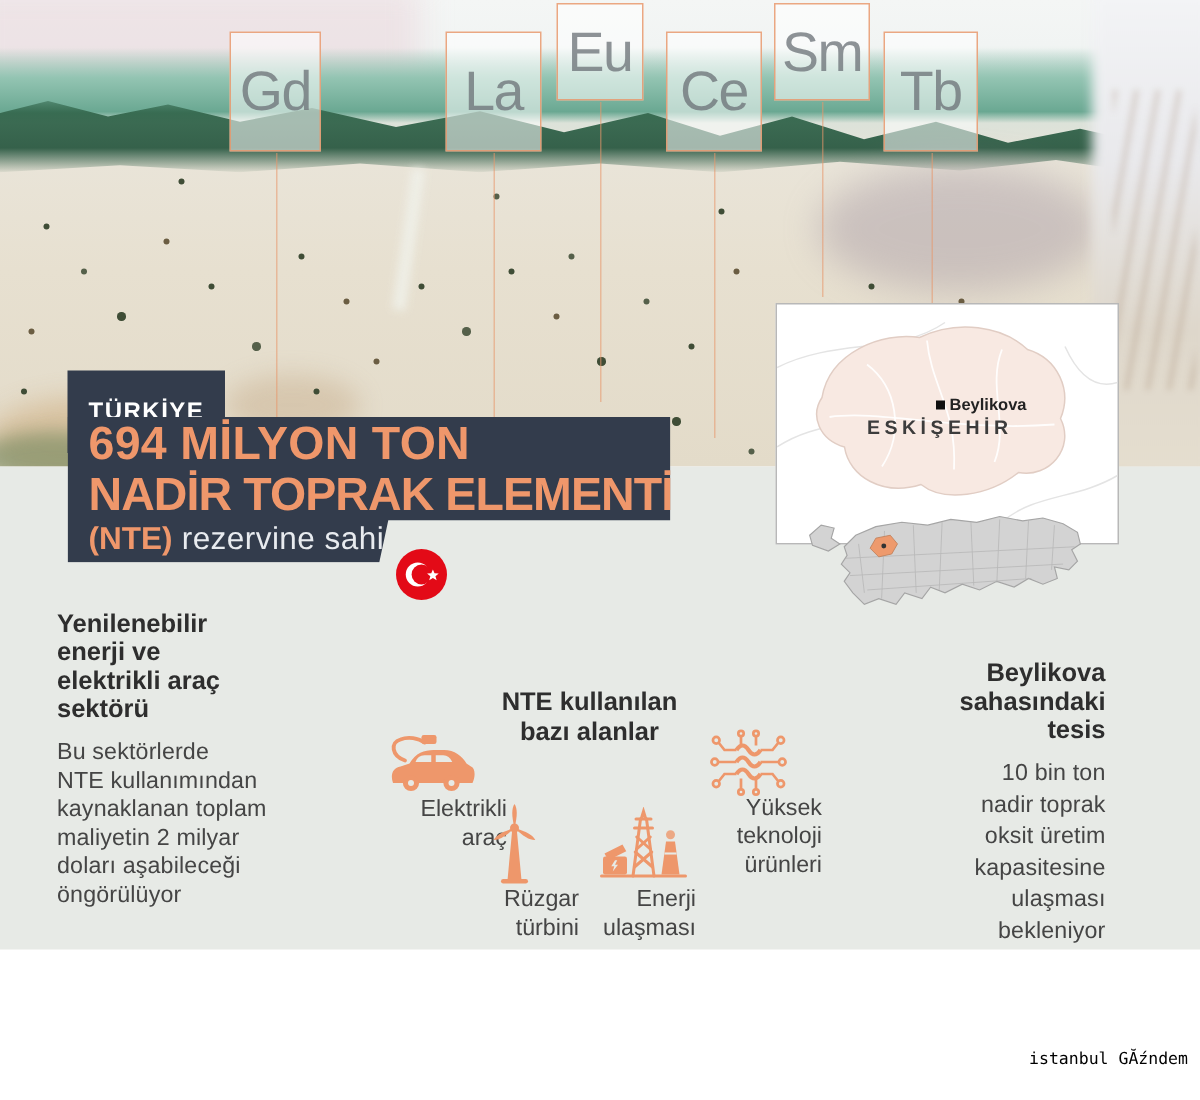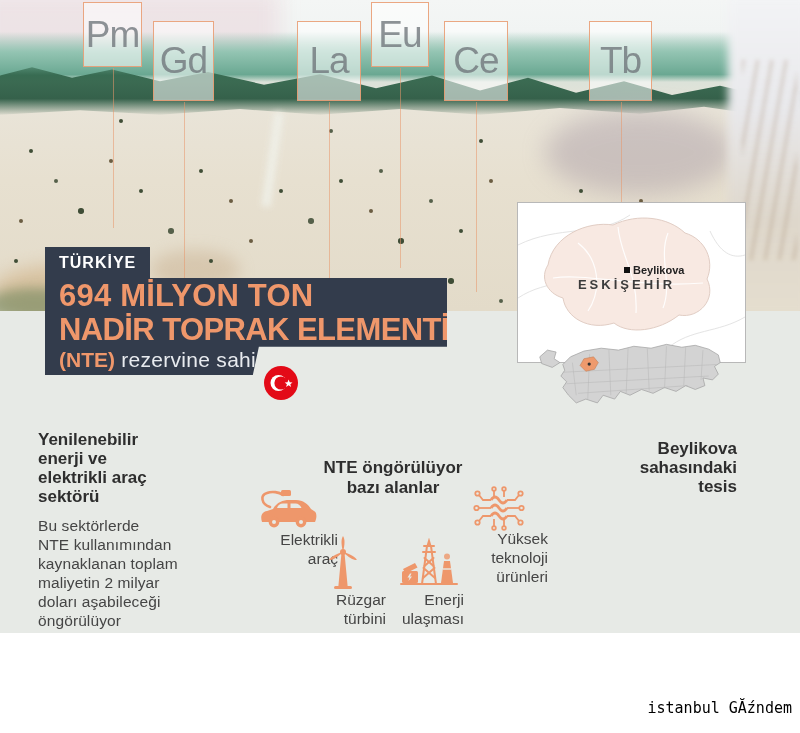--- a/index.html
+++ b/index.html
@@ -45,21 +45,21 @@
     border:1px solid rgba(232,152,108,.85);display:flex;align-items:center;justify-content:center;}
   .tile span{font-size:37px;font-weight:400;color:rgba(110,116,122,.78);letter-spacing:-1px;}
   .row-a{top:2px;height:65px;}
   .row-b{top:21px;height:80px;}
   .tail{position:absolute;left:50%;width:0;border-left:1px solid rgba(232,152,108,.55);}
 
   
   .grayband{position:absolute;left:0;top:311px;width:800px;height:322px;background:#e7eae6;}
 
   
-  .badge{position:absolute;left:45px;top:247px;height:31px;line-height:31px;padding:0 14px;
+  .badge{position:absolute;left:45px;top:247px;height:31px;line-height:31px;padding:12px 14px;
     background:#333c4c;color:#fff;font-size:16px;font-weight:700;letter-spacing:1px;z-index:30;}
   .titleblock{position:absolute;left:45px;top:278px;width:402px;height:97px;background:#333c4c;z-index:30;
     clip-path:polygon(0 0,100% 0,100% 71%,53.2% 71%,51.7% 100%,0 100%);}
   .t1{position:absolute;left:14px;top:0px;font-size:31px;line-height:36px;font-weight:700;color:#ef976b;letter-spacing:.2px;white-space:nowrap;}
   .t2{position:absolute;left:14px;top:34px;font-size:31px;line-height:36px;font-weight:700;color:#ef976b;letter-spacing:-.6px;white-space:nowrap;}
   .t3{position:absolute;left:14px;top:70px;font-size:21px;line-height:24px;white-space:nowrap;}
   .t3 .hl{color:#ef976b;font-weight:700;}
   .t3 .rest{color:#e8ebef;font-weight:400;letter-spacing:.3px;}
 
   
@@ -72,72 +72,72 @@
     border:1px solid #b8b8b8;z-index:20;}
   .esklabel{position:absolute;left:0;top:74px;width:217px;text-align:center;font-size:13px;font-weight:700;
     letter-spacing:3px;color:#3c3c3c;}
   .beymark{position:absolute;left:106px;top:61px;display:flex;align-items:center;gap:3px;
     font-size:11px;font-weight:700;color:#222;}
   .beymark .sq{width:6px;height:6px;background:#111;display:inline-block;}
   .turkeymap{position:absolute;left:534px;top:335px;width:192px;height:84px;z-index:21;}
 
   
   .ml{white-space:pre-line;}
-  .leftcol{position:absolute;left:38px;top:430px;width:205px;z-index:15;}
+  .leftcol{position:absolute;left:38px;top:406px;width:205px;z-index:15;}
   .colhead{font-size:17px;line-height:19px;font-weight:700;color:#2e2e2e;margin:0 0 10px 0;}
   .colbody{font-size:15.5px;line-height:19px;font-weight:400;color:#454545;letter-spacing:.1px;}
   .midhead{position:absolute;left:288px;top:458px;width:210px;text-align:center;z-index:15;
     font-size:17px;line-height:20px;font-weight:700;color:#2e2e2e;}
   .uselabel{position:absolute;text-align:right;font-size:15.5px;line-height:19px;color:#454545;z-index:15;}
   .icon{position:absolute;z-index:15;}
   .rightcol{position:absolute;left:605px;top:439px;width:132px;text-align:right;z-index:15;}
   .rightcol .colhead{margin-bottom:9px;}
 
   
   .watermark{position:absolute;right:8px;top:699px;font-family:"DejaVu Sans Mono",monospace;
-    font-size:15px;color:#000;}
+    font-size:11px;color:#000;}
 </style>
 </head>
 <body>
 
 <div class="stage">
 
   <div class="photo">
     <div class="hazeL"></div>
     <div class="valley2"></div>
     <div class="forest"></div>
     <div class="track"></div>
     <div class="patch p1"></div>
     <div class="patch p2"></div>
     <div class="patch p3"></div>
     <div class="patch p4"></div>
     <div class="patch p5"></div>
     <div class="speckles"></div>
     <div class="cliffs"></div>
     <div class="cliffstreaks"></div>
 
-    <div class="tile row-a" style="left:83px;width:59px;">
-        <span>Pm</span>
-        <i class="tail" style="top:65px;height:160px;"></i>
-      </div>
     <div class="tile row-b" style="left:153px;width:61px;">
         <span>Gd</span>
         <i class="tail" style="top:80px;height:210px;"></i>
       </div>
     <div class="tile row-b" style="left:297px;width:64px;">
         <span>La</span>
         <i class="tail" style="top:80px;height:230px;"></i>
       </div>
     <div class="tile row-a" style="left:371px;width:58px;">
         <span>Eu</span>
         <i class="tail" style="top:65px;height:200px;"></i>
       </div>
     <div class="tile row-b" style="left:444px;width:64px;">
         <span>Ce</span>
         <i class="tail" style="top:80px;height:190px;"></i>
+      </div>
+    <div class="tile row-a" style="left:516px;width:64px;">
+        <span>Sm</span>
+        <i class="tail" style="top:65px;height:130px;"></i>
       </div>
     <div class="tile row-b" style="left:589px;width:63px;">
         <span>Tb</span>
         <i class="tail" style="top:80px;height:180px;"></i>
       </div>
   </div>
 
   <div class="grayband"></div>
 
   <div class="badge">TÜRKİYE</div>
@@ -201,21 +201,21 @@
 elektrikli araç
 sektörü</div>
     <div class="colbody ml">Bu sektörlerde
 NTE kullanımından
 kaynaklanan toplam
 maliyetin 2 milyar
 doları aşabileceği
 öngörülüyor</div>
   </div>
 
-  <div class="midhead ml">NTE öngörülüyor
+  <div class="midhead ml">NTE kullanılan
 bazı alanlar</div>
 
   <div class="icon" style="left:258px;top:489px;">
     <svg viewBox="0 0 60 42" width="60" height="42">
       <path d="M12,18 C3,15 2,6 9,4 C14,2 21,3 25,6" fill="none" stroke="#ee976b" stroke-width="2.6" stroke-linecap="round"></path>
       <rect x="23" y="1" width="10" height="6" rx="1.5" fill="#ee976b"></rect>
       <path d="M4,33 C2,27 4,23 9,22 L15,20 C19,13 25,11 31,11 L38,11 C45,11 50,15 53,20 L56,22 C59,23 59,29 57,33 Z" fill="#ee976b"></path>
       <path d="M19,19 q1.5,-4.5 6,-4.5 h4.5 v4.5 Z" fill="#e7eae6"></path>
       <path d="M32.5,14.5 h5 q4,0 6,4.5 h-11 Z" fill="#e7eae6"></path>
       <circle cx="16" cy="33" r="5.4" fill="#ee976b"></circle>
@@ -301,17 +301,23 @@
     </svg>
   </div>
   <div class="uselabel ml" style="left:452px;top:529px;width:96px;">Yüksek
 teknoloji
 ürünleri</div>
 
   <div class="rightcol">
     <div class="colhead ml">Beylikova
 sahasındaki
 tesis</div>
+    <div class="colbody ml" style="line-height:21px;">10 bin ton
+nadir toprak
+oksit üretim
+kapasitesine
+ulaşması
+bekleniyor</div>
   </div>
 
   <div class="watermark">istanbul GĂźndem</div>
 
 </div>
 
 </body></html>

